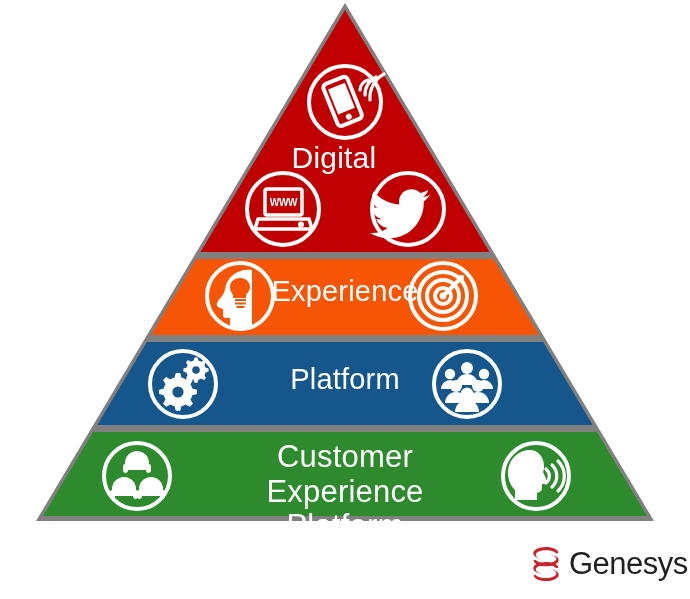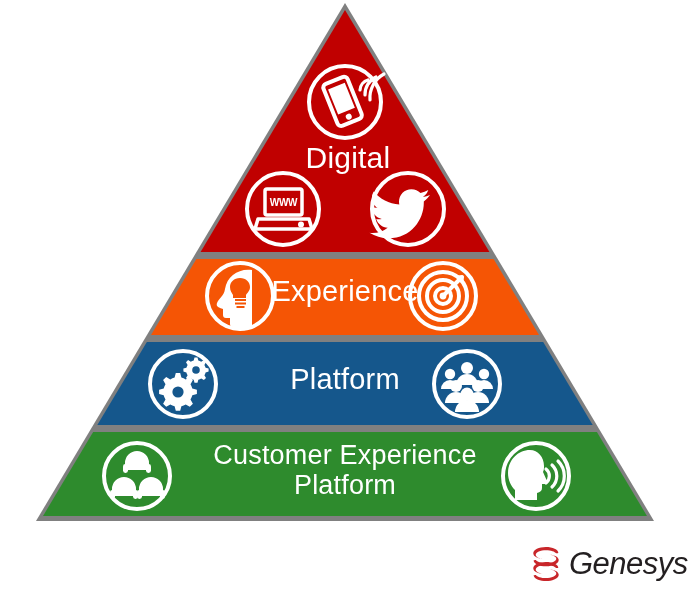--- a/index.html
+++ b/index.html
@@ -15,30 +15,30 @@
   .band-label{
     position:absolute;
     color:#ffffff;
     font-weight:400;
     text-align:center;
     line-height:1.12;
     letter-spacing:0.2px;
     white-space:pre-line;
     pointer-events:none;
   }
-  #label-digital{left:248px;top:141px;width:200px;font-size:30px;}
+  #label-digital{left:234px;top:141px;width:200px;font-size:30px;}
   #label-analytics{left:245px;top:275px;width:200px;font-size:29px;}
   #label-workforce{left:245px;top:363px;width:200px;font-size:29px;}
-  #label-cxp{left:200px;top:440px;width:290px;font-size:27px;}
+  #label-cxp{left:200px;top:440px;width:290px;font-size:31px;}
 
   #logo{
     position:absolute;
     left:527px;top:538px;
     width:150px;height:48px;
-    display:flex;align-items:center;gap:4px;font-style:italic;
+    display:flex;align-items:center;gap:4px;
   }
   #logo-mark{width:38px;height:38px;flex:0 0 auto;}
   #logo-word{
     font-family:"Liberation Sans", sans-serif;
     font-size:31px;
     color:#231f20;
     letter-spacing:-0.5px;
     line-height:1;
     position:relative;
     top:1px;

